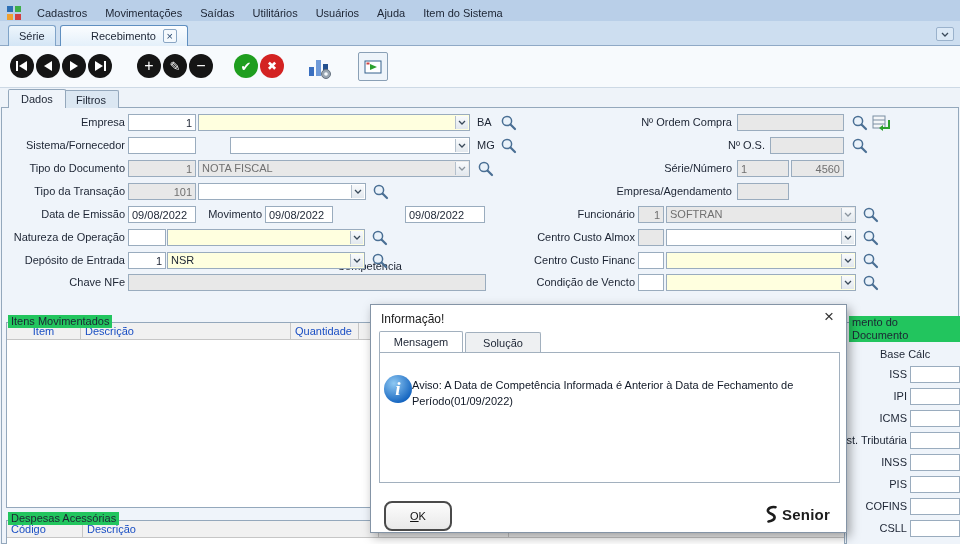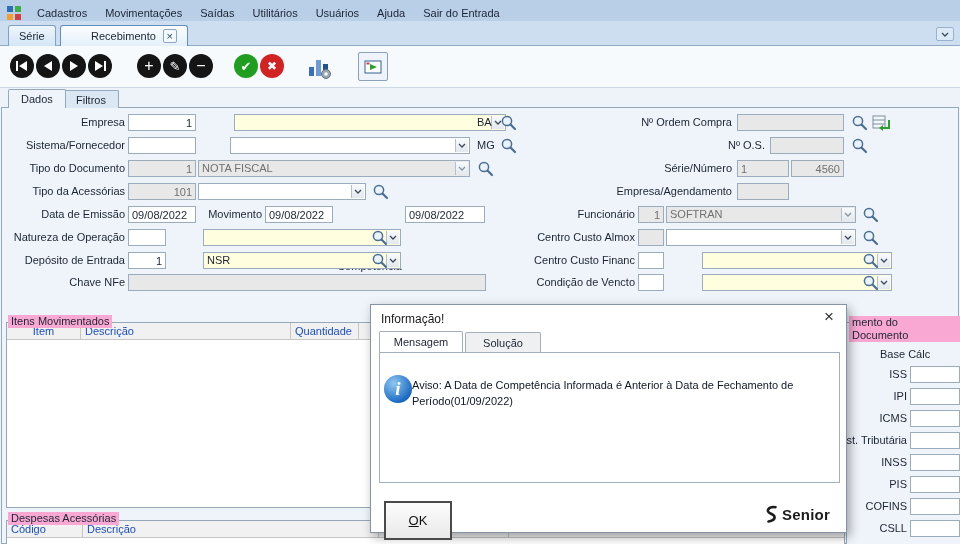--- a/index.html
+++ b/index.html
@@ -44,32 +44,32 @@
   .mainpanel { position:absolute; left:1px; top:107px; width:958px; height:437px;
                border:1px solid #94a8bc; background:#eff4fa; }
 
   
   .lbl { position:absolute; text-align:right; line-height:17px; white-space:nowrap; }
   .inp { position:absolute; height:17px; border:1px solid #9aacbe; background:#fff; font-family:inherit;
          font-size:11px; padding:0 3px; color:#1c2433; }
   .inp.ra { text-align:right; }
   .inp.dis { background:#e8e8e8; color:#707070; }
   .combo { position:absolute; height:17px; border:1px solid #9aacbe; background:#fff; }
-  .combo.yellow { background:#ffffdf;margin-left:36px; }
+  .combo.yellow { background:#ffffdf; }
   .combo.dis { background:#e8e8e8; }
   .combo.dis .ctext { color:#707070; }
   .ctext { position:absolute; left:3px; right:16px; top:0; bottom:0; line-height:15px;
            white-space:nowrap; overflow:hidden; }
   .carrow { position:absolute; right:1px; top:1px; bottom:1px; width:13px;
             background:linear-gradient(#f8fafc,#e2e8ee); border-left:1px solid #b4c0cc;
             display:flex; align-items:center; justify-content:center; }
   .mag { position:absolute; width:17px; height:17px; cursor:pointer; }
 
   
-  .grouplabel { position:absolute; background:#f9a8d4; padding:0 3px; z-index:2; line-height:13px; }
+  .grouplabel { position:absolute; background:#22c55e; padding:0 3px; z-index:2; line-height:13px; }
   .groupbox { position:absolute; border:1px solid #94a8bc; background:#fff; }
   .thead { display:flex; height:17px; background:#f1f1f1; border-bottom:1px solid #c6c6c6; }
   .th { border-right:1px solid #c6c6c6; color:#1a4fc4; line-height:16px; padding:0 4px;
         overflow:hidden; white-space:nowrap; }
 
   
   .taxpanel { position:absolute; left:846px; top:322px; width:114px; height:222px;
               border-left:1px solid #94a8bc; border-top:1px solid #94a8bc; background:#eff4fa; }
   .taxlbl { position:absolute; width:75px; text-align:right; line-height:17px; white-space:nowrap; }
   .taxinp { position:absolute; left:910px; width:50px; height:17px; border:1px solid #9aacbe; background:#fff; }
@@ -83,23 +83,23 @@
   .dlg-tab { position:absolute; height:21px; border:1px solid #a2b0be; border-bottom:none;
              border-radius:2px 2px 0 0; line-height:20px; background:#eef0f2; text-align:center; cursor:pointer; }
   .dlg-tab.active { background:#fff; z-index:2; }
   .dlg-content { position:absolute; left:8px; top:47px; width:461px; height:131px;
                  border:1px solid #a2b0be; background:#fff; }
   .info-icon { position:absolute; left:4px; top:22px; width:28px; height:28px; border-radius:50%;
                background:radial-gradient(circle at 35% 30%, #8ec8f2, #1565c0 75%); color:#fff;
                font-family:"Liberation Serif",serif; font-style:italic; font-weight:bold; font-size:19px;
                display:flex; align-items:center; justify-content:center; }
   .dlg-msg { position:absolute; left:32px; top:24px; width:392px; line-height:16px; color:#101826; }
-  .ok-btn { position:absolute; left:13px; top:196px; width:68px; height:39px; border:2px solid #4a4a4a;
-            border-radius:0; background:linear-gradient(#fcfcfc,#e9e9e9); font-family:inherit;
-            font-size:13px; color:#111; cursor:pointer; }
+  .ok-btn { position:absolute; left:13px; top:196px; width:68px; height:30px; border:2px solid #4a4a4a;
+            border-radius:8px; background:linear-gradient(#fcfcfc,#e9e9e9); font-family:inherit;
+            font-size:11px; color:#111; cursor:pointer; }
   .ok-btn span { display:block; }
   .ok-btn span::first-letter { text-decoration:underline; }
   .brand { position:absolute; right:16px; top:200px; display:flex; align-items:center; gap:4px; }
   .brand-text { font-size:15px; font-weight:700; color:#1c1c1c; letter-spacing:.2px; }
 </style>
 </head>
 <body>
 
 <div id="app">
 
@@ -109,21 +109,21 @@
         <rect x="8" y="0" width="6" height="6" fill="#3fae49"></rect>
       <rect x="0" y="8" width="6" height="6" fill="#f0a030"></rect>
         <rect x="8" y="8" width="6" height="6" fill="#d24040"></rect>
     </svg>
     <span class="menu-item">Cadastros</span>
     <span class="menu-item">Movimentações</span>
     <span class="menu-item">Saídas</span>
     <span class="menu-item">Utilitários</span>
     <span class="menu-item">Usuários</span>
     <span class="menu-item">Ajuda</span>
-    <span class="menu-item">Sair do Entrada</span>
+    <span class="menu-item">Item do Sistema</span>
   </div>
 
   <div class="tabbar">
     <div class="tab" style="left:8px;">
       <span>Série</span>
     </div>
     <div class="tab active" style="left:60px;padding-left:30px;">
       <span>Recebimento</span>
       <span class="tab-close">×</span>
     </div>
@@ -240,21 +240,21 @@
         </svg>
       </span>
   </div>
   <span class="mag" style="left:477px;top:160px;">
     <svg width="17" height="17" viewBox="0 0 17 17">
         <circle cx="7" cy="7" r="4.6" fill="#eaf2fa" stroke="#4a6f94" stroke-width="1.5"></circle>
         <line x1="10.5" y1="10.5" x2="15" y2="15" stroke="#4a6f94" stroke-width="2.2" stroke-linecap="round"></line>
       </svg>
   </span>
 
-  <div class="lbl" style="left:10px;top:183px;width:115px;">Tipo da Acessórias</div>
+  <div class="lbl" style="left:10px;top:183px;width:115px;">Tipo da Transação</div>
   <input class="inp ra dis" style="left: 128px; top: 183px; width: 68px;" value="101">
   <div class="combo" style="left:198px;top:183px;width:168px;">
     <span class="ctext"></span>
     <span class="carrow">
         <svg width="8" height="5" viewBox="0 0 8 5">
           <polyline points="1,1 4,4 7,1" fill="none" stroke="#3a4a5a" stroke-width="1.3"></polyline>
         </svg>
       </span>
   </div>
   <span class="mag" style="left:372px;top:183px;">

